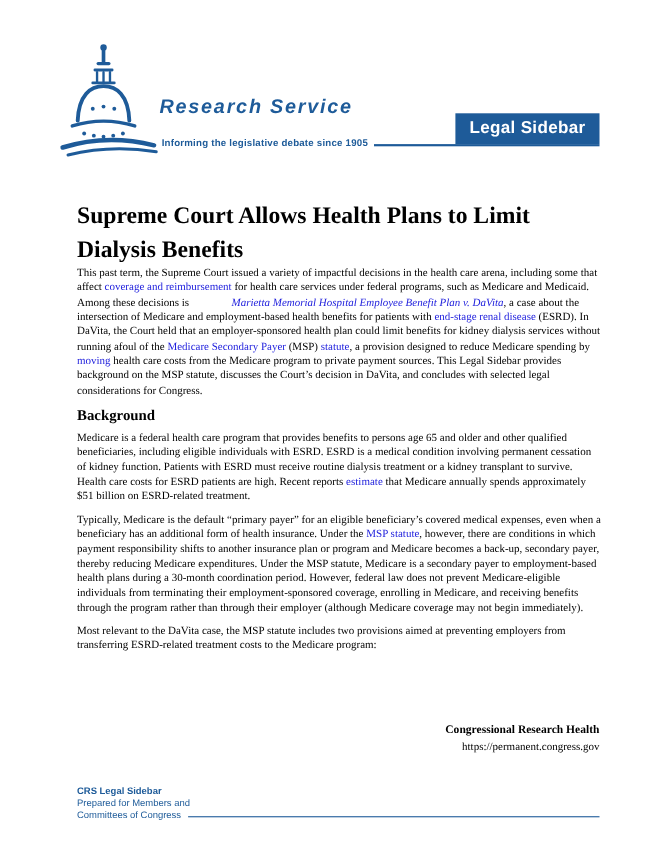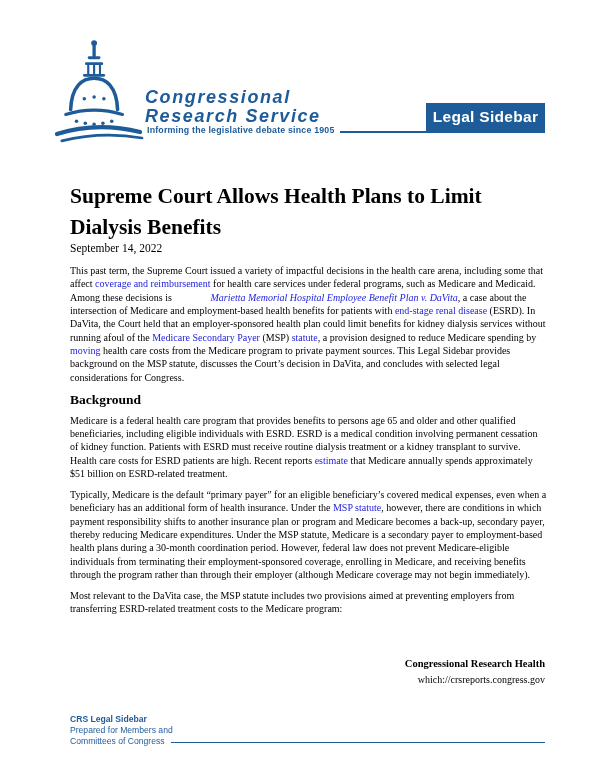--- a/index.html
+++ b/index.html
@@ -35,21 +35,21 @@
     font-weight:bold;
     color:var(--crs-blue);
     font-size:8.8px;letter-spacing:0.2px;white-space:nowrap;
   }
   .header-divider{
     flex:1;height:2px;background:var(--crs-blue);
     align-self:flex-end;margin-bottom:2px;
   }
   .badge{
     position:absolute;top:103px;right:55px;
-    width:119px;height:28px;
+    width:131px;height:28px;
     background:var(--crs-blue);
     color:#ffffff;
     font-family:"Liberation Sans","DejaVu Sans",sans-serif;
     font-weight:bold;font-size:15.5px;letter-spacing:0.3px;
     display:flex;align-items:center;justify-content:center;
   }
   
   .content{
     position:absolute;left:70px;top:181px;width:478px;
   }
@@ -122,47 +122,45 @@
         <circle cx="50" cy="88" r="1.8" fill="#1e5b99" stroke="none"></circle>
         <circle cx="59" cy="86" r="1.8" fill="#1e5b99" stroke="none"></circle>
 
         <path d="M3 99 Q44 86 88 97" stroke-width="4.2"></path>
         <path d="M8 106 Q48 96 90 103" stroke-width="2.8"></path>
       </g>
     </svg>
   </div>
 
   <div class="logo-text">
-    <div>Congressional</div>
     <div>Research Service</div>
   </div>
 
   <div class="tagline-row">
     <span class="tagline">Informing the legislative debate since 1905</span>
     <div class="header-divider"></div>
   </div>
 
   <div class="badge">
     <span>Legal Sidebar</span>
   </div>
 
   <div class="content">
     <h1 class="doc-title">Supreme Court Allows Health Plans to Limit Dialysis Benefits</h1>
-    <div class="doc-date">September 14, 2022</div>
     <p class="para"><span>This past term, the Supreme Court issued a variety of impactful decisions in the health care arena, including some that affect </span><span class="link">coverage and reimbursement</span><span> for health care services under federal programs, such as Medicare and Medicaid. Among these decisions is </span><span class="ilink">Marietta Memorial Hospital Employee Benefit Plan v. DaVita</span><span>, a case about the intersection of Medicare and employment-based health benefits for patients with </span><span class="link">end-stage renal disease</span><span> (ESRD). In </span><span class="i">DaVita</span><span>, the Court held that an employer-sponsored health plan could limit benefits for kidney dialysis services without running afoul of the </span><span class="link">Medicare Secondary Payer</span><span> (MSP) </span><span class="link">statute</span><span>, a provision designed to reduce Medicare spending by </span><span class="link">moving</span><span> health care costs from the Medicare program to private payment sources. This Legal Sidebar provides background on the MSP statute, discusses the Court’s decision in </span><span class="i">DaVita</span><span>, and concludes with selected legal considerations for Congress.</span></p>
 
     <h2 class="section-heading">Background</h2>
     <p class="para"><span>Medicare is a federal health care program that provides benefits to persons age 65 and older and other qualified beneficiaries, including eligible individuals with ESRD. ESRD is a medical condition involving permanent cessation of kidney function. Patients with ESRD must receive routine dialysis treatment or a kidney transplant to survive. Health care costs for ESRD patients are high. Recent reports </span><span class="link">estimate</span><span> that Medicare annually spends approximately $51 billion on ESRD-related treatment.</span></p>
     <p class="para"><span>Typically, Medicare is the default “primary payer” for an eligible beneficiary’s covered medical expenses, even when a beneficiary has an additional form of health insurance. Under the </span><span class="link">MSP statute</span><span>, however, there are conditions in which payment responsibility shifts to another insurance plan or program and Medicare becomes a back-up, secondary payer, thereby reducing Medicare expenditures. Under the MSP statute, Medicare is a secondary payer to employment-based health plans during a 30-month coordination period. However, federal law does not prevent Medicare-eligible individuals from terminating their employment-sponsored coverage, enrolling in Medicare, and receiving benefits through the program rather than through their employer (although Medicare coverage may not begin immediately).</span></p>
     <p class="para"><span>Most relevant to the </span><span class="i">DaVita</span><span> case, the MSP statute includes two provisions aimed at preventing employers from transferring ESRD-related treatment costs to the Medicare program:</span></p>
   </div>
 
   <div class="footer-right">
     <div class="footer-org">Congressional Research Health</div>
-    <div class="footer-url">which://crsreports.congress.gov</div>
+    <div class="footer-url">https://permanent.congress.gov</div>
   </div>
 
   <div class="footer-left">
     <div class="bold">CRS Legal Sidebar</div>
     <div>Prepared for Members and</div>
     <div class="footer-left-row">
       <span>Committees of Congress</span>
       <div class="divider"></div>
     </div>
   </div>

